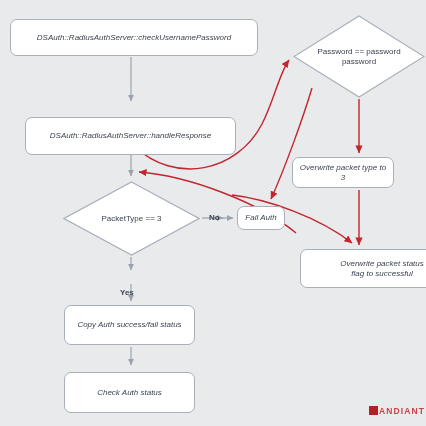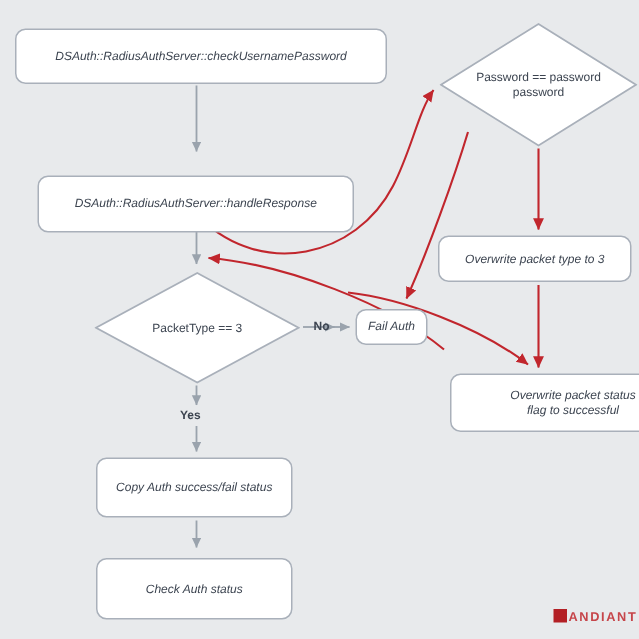--- a/index.html
+++ b/index.html
@@ -158,30 +158,30 @@
     <span>Check Auth status</span>
   </div>
 
   <div class="diamond-wrap" style="left:293px; top:15px; width:132px; height:83px;">
     <svg width="132" height="83" viewBox="0 0 132 83">
       <polygon points="66,1 131,41.5 66,82 1,41.5" fill="#ffffff" stroke="#a9b0ba" stroke-width="1.2"></polygon>
     </svg>
     <div class="diamond-label" style="font-size:8px;">Password == password password</div>
   </div>
 
-  <div class="node" style="left:292px; top:157px; width:129px; height:31px; font-size:8px;">
+  <div class="node" style="left:292px; top:157px; width:102px; height:31px; font-size:8px;">
     <span>Overwrite packet type to 3</span>
   </div>
 
   <div class="node" style="left:300px; top:249px; width:133px; height:39px; font-size:8px;padding-left:36px;">
     <span>Overwrite packet status flag to successful</span>
   </div>
 
   <div class="edge-label" style="left:209px; top:213px; font-size:8px;">No</div>
 
-  <div class="edge-label" style="left:120px; top:272px; font-size:8px;">Yes</div>
+  <div class="edge-label" style="left:120px; top:288px; font-size:8px;">Yes</div>
 
   <div id="logo">
     <span class="mark"></span>
     <span class="word">ANDIANT</span>
   </div>
 
 </div>
 
 </body></html>

